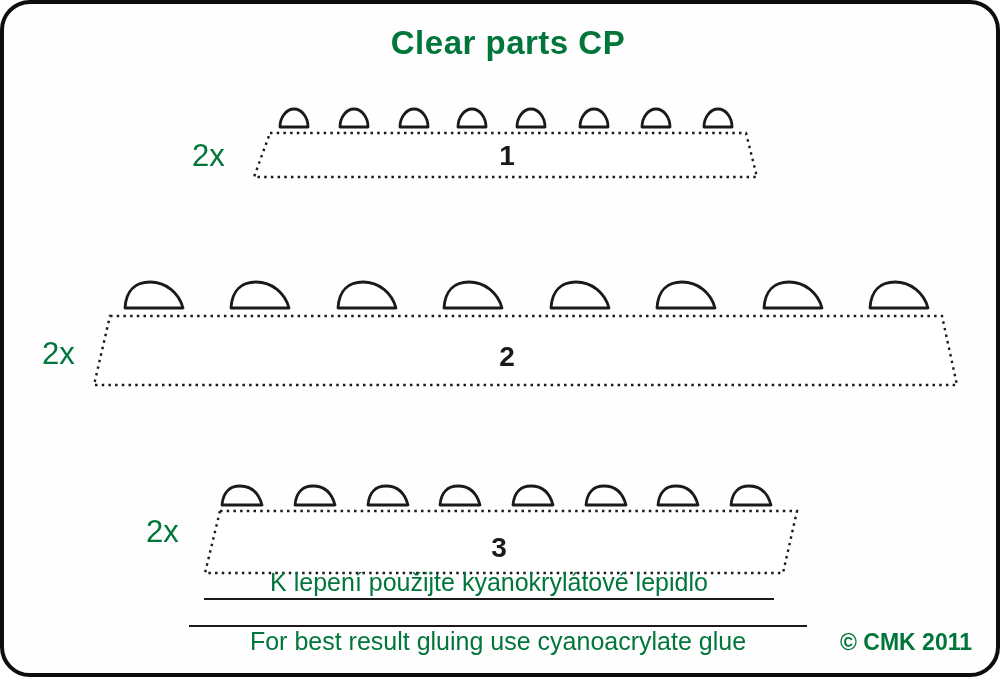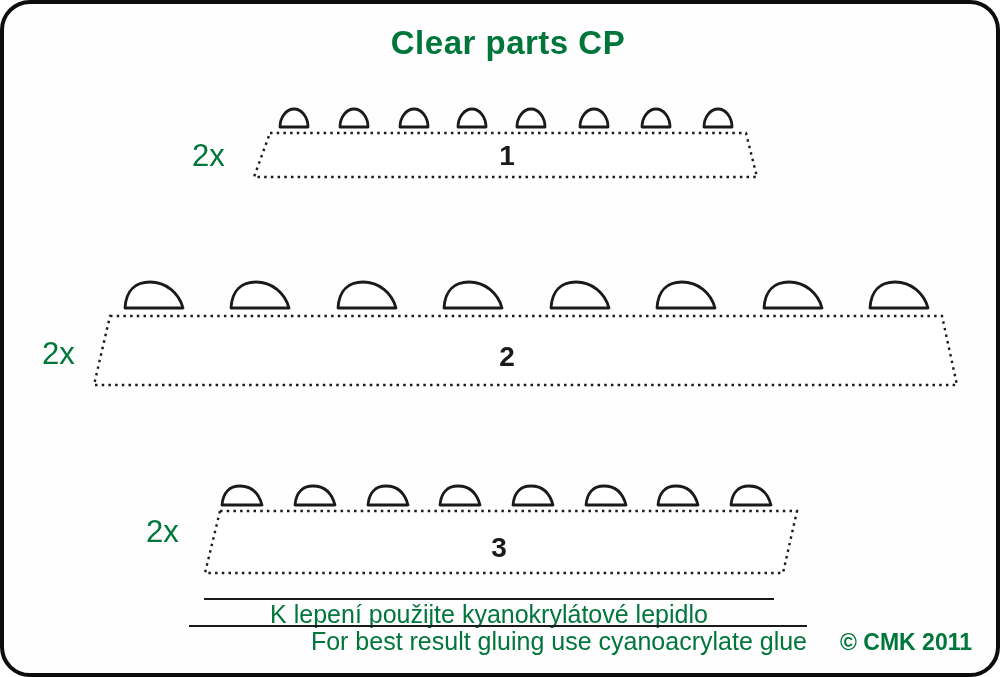--- a/index.html
+++ b/index.html
@@ -69,22 +69,22 @@
   }
   .divider-top    { left: 200px; top: 594px; width: 570px; }
   .divider-middle { left: 185px; top: 621px; width: 618px; }
   .glue-note {
     position: absolute;
     color: #00763b;
     font-size: 25px;
     white-space: nowrap;
     text-align: center;
   }
-  .glue-note-czech   { left: 200px; top: 596px; width: 570px; }
-  .glue-note-english { left: 185px; top: 623px; width: 618px; text-align: right; }
+  .glue-note-czech   { left: 200px; top: 564px; width: 570px; }
+  .glue-note-english { left: 185px; top: 623px; width: 618px; }
   .copyright {
     position: absolute;
     left: 836px;
     top: 625px;
     font-size: 23px;
     font-weight: bold;
     color: #00763b;
     white-space: nowrap;
   }
 </style>

